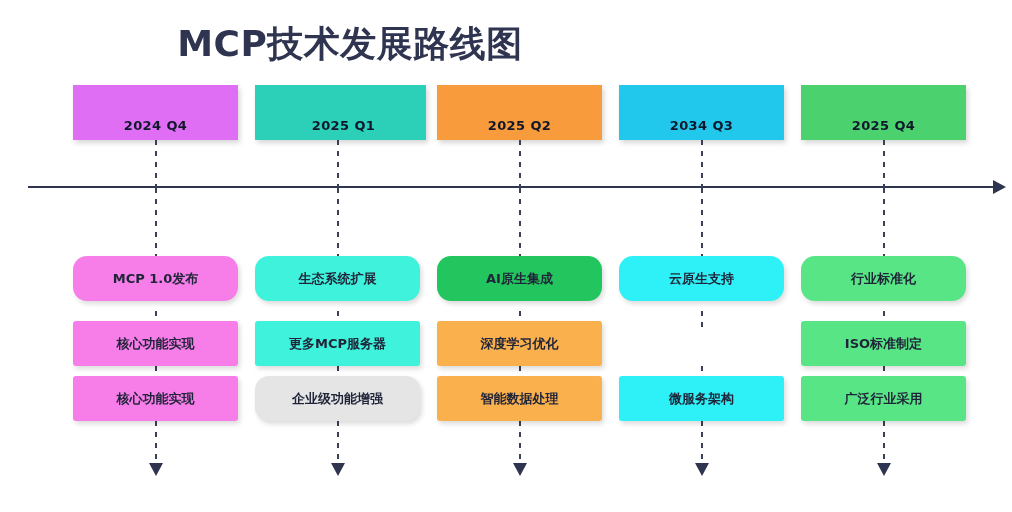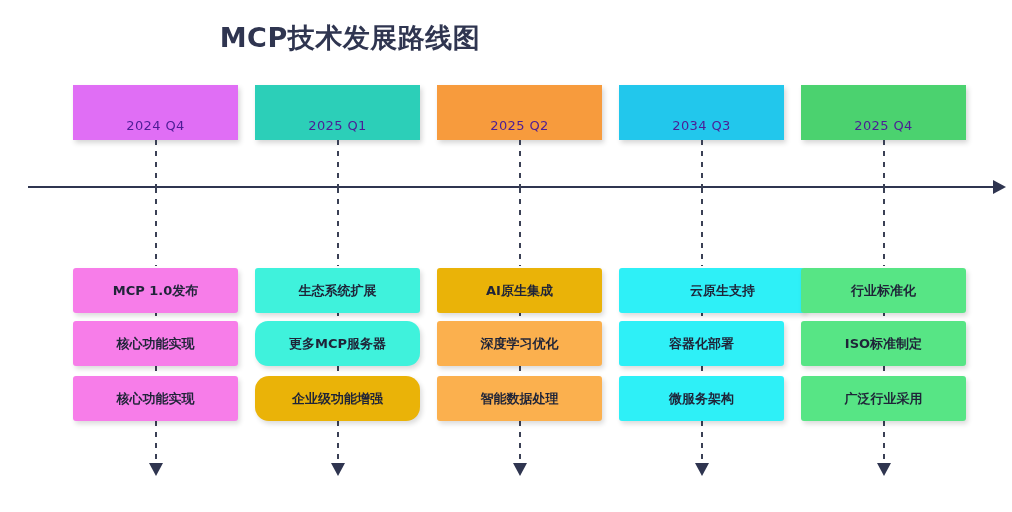--- a/index.html
+++ b/index.html
@@ -21,21 +21,21 @@
     background: #ffffff;
   }
 
   
   .title {
     position: absolute;
     left: 0;
     top: 20px;
     width: 700px;
     text-align: center;
-    font-size: 27px;
+    font-size: 36px;
     font-weight: bold;
     color: #2f3550;
     letter-spacing: 0.5px;
     white-space: nowrap;
   }
 
   
   .axis-line {
     position: absolute;
     left: 28px;
@@ -100,39 +100,39 @@
     top: 85px;
     width: 165px;
     height: 55px;
     display: flex;
     align-items: center;
     justify-content: center;
     box-shadow: 2px 3px 5px rgba(0,0,0,0.16);
   }
   .qbox-label {
     font-size: 13px;
-    font-weight: normal;
-    color: #4c1d95;
+    font-weight: bold;
+    color: #0f172a;
     letter-spacing: 0.4px;
     margin-top: 25px;
   }
 
   
   .mbox {
     position: absolute;
     left: 0;
     width: 165px;
     height: 45px;
     border-radius: 3px;
     display: flex;
     align-items: center;
     justify-content: center;
     box-shadow: 2px 3px 5px rgba(0,0,0,0.14);
   }
-  .mbox-0 { top: 268px; }
+  .mbox-0 { top: 256px; border-radius: 14px; }
   .mbox-1 { top: 321px; }
   .mbox-2 { top: 376px; }
   .mbox-label {
     font-size: 13px;
     font-weight: bold;
     color: #1f2438;
     white-space: nowrap;
   }
 </style>
 </head>
@@ -160,74 +160,71 @@
           <span class="mbox-label">MCP 1.0发布</span>
         </div>
         <div class="mbox mbox-1" style="background: rgb(247, 125, 233);">
           <span class="mbox-label">核心功能实现</span>
         </div>
         <div class="mbox mbox-2" style="background: rgb(247, 125, 233); text-align: center;">
           <span class="mbox-label">核心功能实现</span>
         </div>
       </div>
       <div class="column" style="left: 255px;">
-        <div class="qbox" style="background: rgb(44, 207, 184);">
+        <div class="qbox" style="background: rgb(44, 207, 184); padding-left: 6px;">
           <span class="qbox-label">2025 Q1</span>
         </div>
         <div class="dash dash-top"></div>
         <div class="dash dash-mid"></div>
         <div class="dash dash-gap1"></div>
         <div class="dash dash-gap2"></div>
         <div class="dash dash-bottom"></div>
         <div class="down-arrow"></div>
         <div class="mbox mbox-0" style="background: rgb(63, 242, 220); font-family: Liberation Serif, serif;">
           <span class="mbox-label">生态系统扩展</span>
         </div>
-        <div class="mbox mbox-1" style="background: rgb(63, 242, 220); border-radius: 13px;">
+        <div class="mbox mbox-1" style="background: rgb(63, 242, 220);">
           <span class="mbox-label">更多MCP服务器</span>
         </div>
-        <div class="mbox mbox-2" style="background: #eab308; border-radius: 14px;">
+        <div class="mbox mbox-2" style="background: #e5e5e5; border-radius: 14px;">
           <span class="mbox-label">企业级功能增强</span>
         </div>
       </div>
       <div class="column" style="left: 437px;">
         <div class="qbox" style="background: rgb(247, 155, 61);">
           <span class="qbox-label">2025 Q2</span>
         </div>
         <div class="dash dash-top"></div>
         <div class="dash dash-mid"></div>
         <div class="dash dash-gap1"></div>
         <div class="dash dash-gap2"></div>
         <div class="dash dash-bottom"></div>
         <div class="down-arrow"></div>
-        <div class="mbox mbox-0" style="background: #eab308;">
+        <div class="mbox mbox-0" style="background: #22c55e;">
           <span class="mbox-label">AI原生集成</span>
         </div>
         <div class="mbox mbox-1" style="background: rgb(251, 176, 78);">
           <span class="mbox-label">深度学习优化</span>
         </div>
         <div class="mbox mbox-2" style="background: rgb(251, 176, 78);">
           <span class="mbox-label">智能数据处理</span>
         </div>
       </div>
       <div class="column" style="left: 619px;">
         <div class="qbox" style="background: rgb(34, 199, 236);">
           <span class="qbox-label">2034 Q3</span>
         </div>
         <div class="dash dash-top"></div>
         <div class="dash dash-mid"></div>
         <div class="dash dash-gap1"></div>
         <div class="dash dash-gap2"></div>
         <div class="dash dash-bottom"></div>
         <div class="down-arrow"></div>
-        <div class="mbox mbox-0" style="background: rgb(46, 240, 247); padding-left: 21px;">
+        <div class="mbox mbox-0" style="background: rgb(46, 240, 247);">
           <span class="mbox-label">云原生支持</span>
-        </div>
-        <div class="mbox mbox-1" style="background: rgb(46, 240, 247);">
-          <span class="mbox-label">容器化部署</span>
         </div>
         <div class="mbox mbox-2" style="background: rgb(46, 240, 247);">
           <span class="mbox-label">微服务架构</span>
         </div>
       </div>
       <div class="column" style="left: 801px;">
         <div class="qbox" style="background: rgb(75, 210, 111);">
           <span class="qbox-label">2025 Q4</span>
         </div>
         <div class="dash dash-top"></div>

